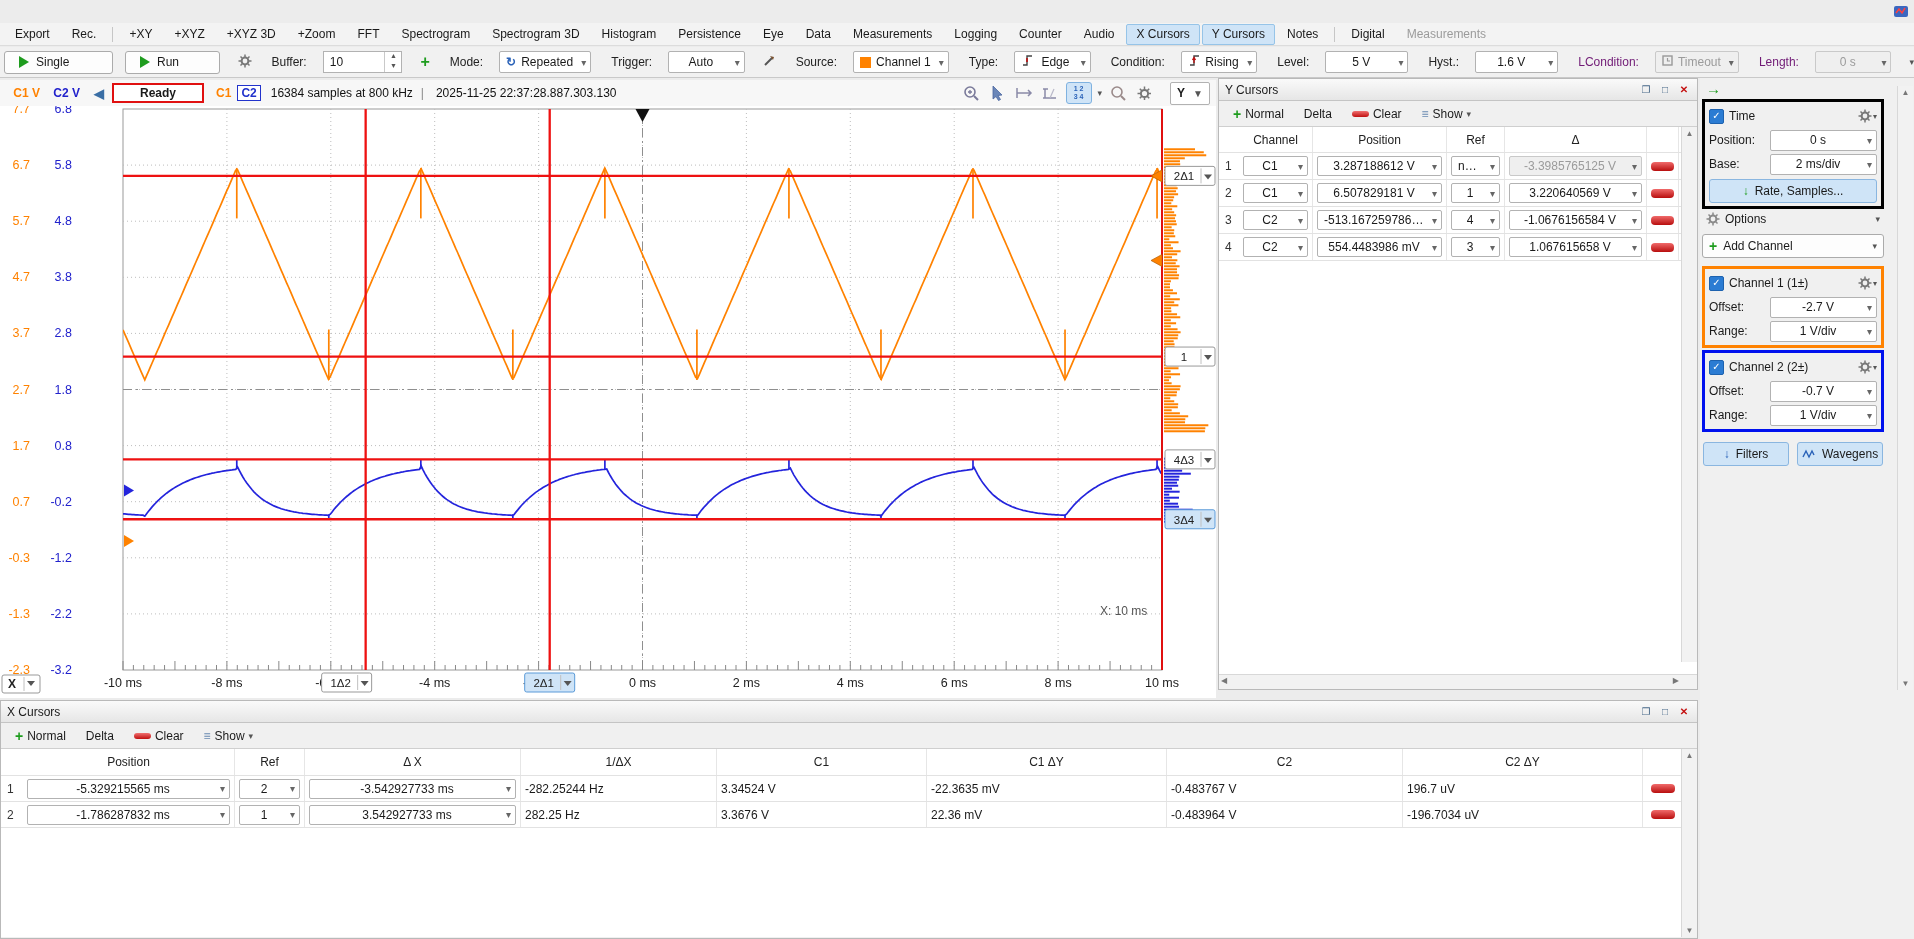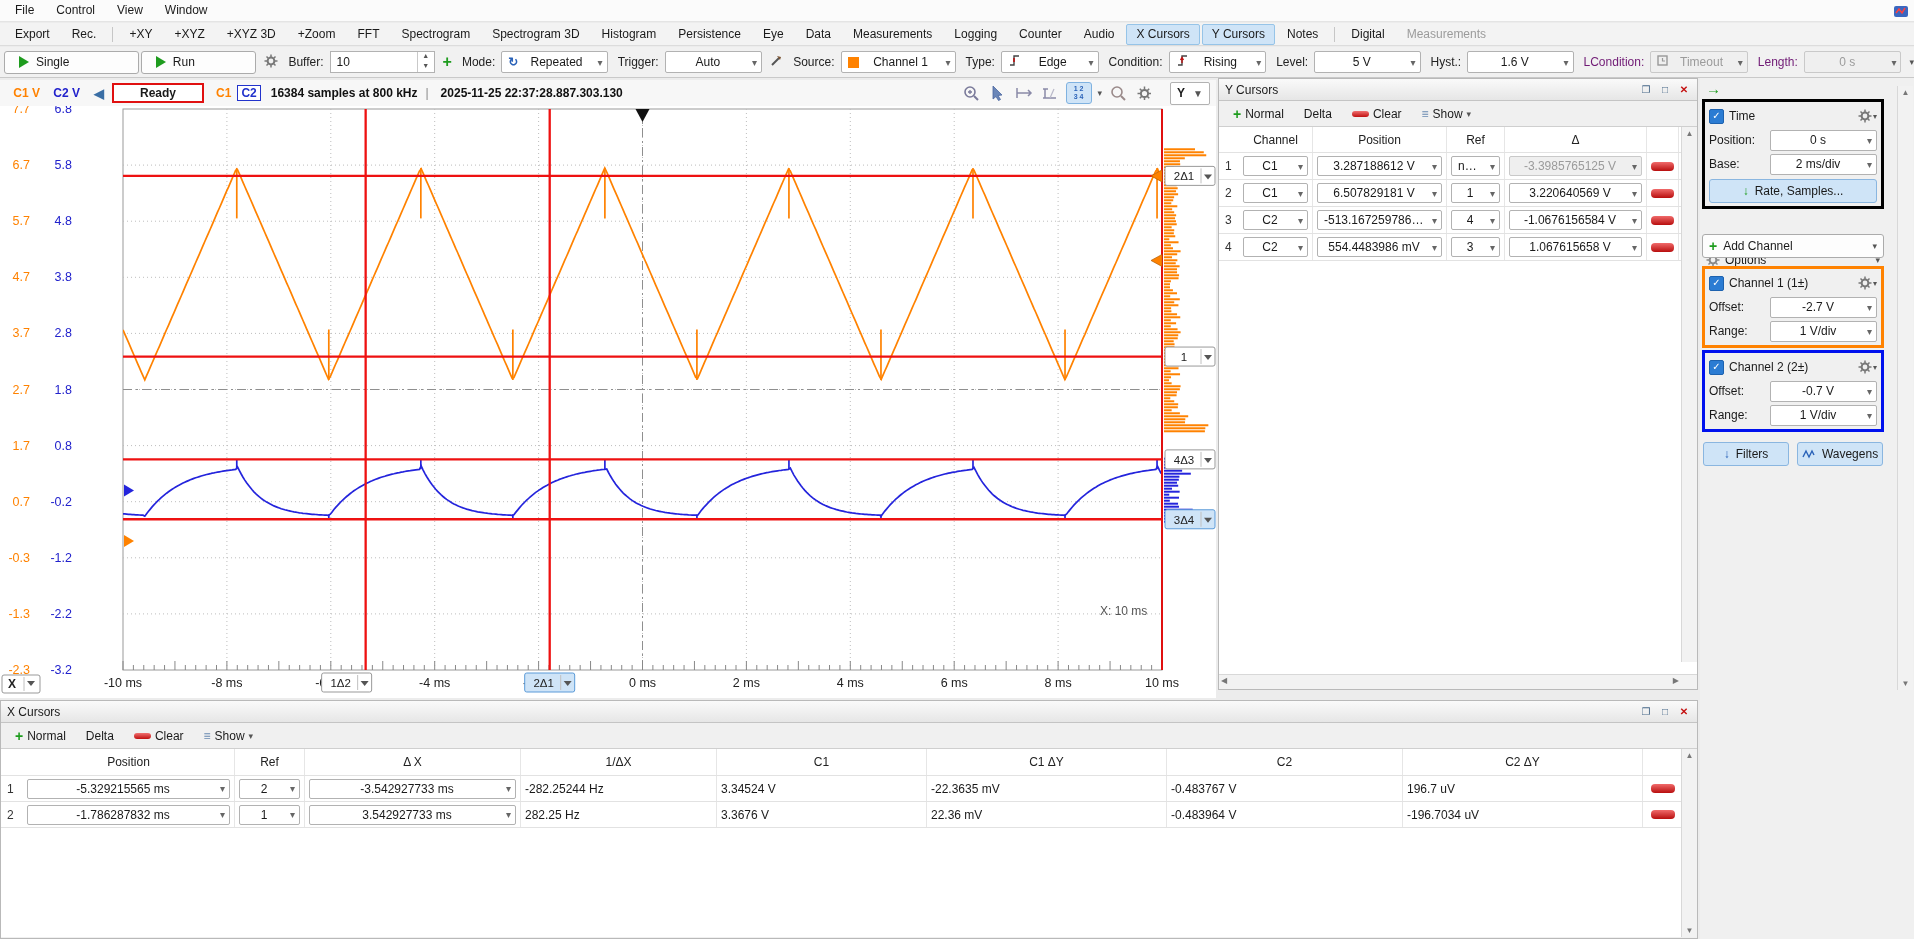--- a/index.html
+++ b/index.html
@@ -15,21 +15,21 @@
   .menubar2{position:absolute;left:0;top:23px;width:1914px;height:23px;background:#f3f3f3;
             border-bottom:1px solid #dcdcdc;display:flex;align-items:center;padding-left:4px;box-sizing:border-box;}
   .menubar2 .mitem{padding:1px 9px;margin:0 1px;border:1px solid transparent;border-radius:2px;line-height:17px;}
   .menubar2 .mitem.active{background:#cfe4f7;border-color:#96c4e8;}
   .menubar2 .mitem.disabled{color:#9b9b9b;}
   .msep{width:1px;height:15px;background:#c6c6c6;margin:0 5px;}
   .tray{position:absolute;right:5px;top:3px;width:16px;height:16px;}
 
   
   .toolbar{position:absolute;left:0;top:47px;width:1914px;height:31px;background:#f1f1f1;
-           border-bottom:1px solid #c9c9c9;display:flex;align-items:center;padding-left:4px;box-sizing:border-box;gap:2px;}
+           border-bottom:1px solid #c9c9c9;display:flex;align-items:center;padding-left:4px;box-sizing:border-box;gap:12px;}
   .tbtn{display:inline-flex;align-items:center;gap:7px;background:#fdfdfd;border:1px solid #ababab;
         border-radius:3px;height:23px;padding:0 14px;box-sizing:border-box;}
   .tbtn.wide{width:150px;}
   .tbtn.mid{width:128px;}
   .play{width:0;height:0;border-left:10px solid #1e9c1e;border-top:6px solid transparent;border-bottom:6px solid transparent;display:inline-block;}
   .tlabel{margin:0 4px 0 8px;color:#222;}
   .tlabel.dis{color:#701a75;}
   .combo{display:inline-flex;align-items:center;background:#fff;border:1px solid #b2b2b2;border-radius:2px;
          height:22px;padding:0 4px 0 6px;box-sizing:border-box;position:relative;gap:5px;}
   .combo .cval{flex:1;white-space:nowrap;overflow:hidden;text-overflow:ellipsis;text-align:center;}
@@ -46,21 +46,21 @@
   
   .scope-header{position:absolute;left:0;top:80px;width:1216px;height:26px;background:#f7f7f7;
                 display:flex;align-items:center;box-sizing:border-box;padding:0 2px;}
   .axh{display:inline-block;text-align:right;font-weight:bold;}
   .axh.c1{width:38px;color:#ff8200;}
   .axh.c2{width:40px;color:#2222cc;}
   .collapse{color:#3a6ea5;font-weight:bold;font-size:13px;margin:0 8px 0 14px;}
   .readybox{border:2px solid #e01010;background:#fff;padding:1px 26px;font-weight:bold;margin-right:8px;}
   .c1badge{color:#ff8200;font-weight:bold;margin:0 4px;}
   .c2badge{color:#2233cc;font-weight:bold;border:1px solid #2233cc;padding:0 3px;margin:0 6px 0 2px;background:#fff;}
-  .sampinfo{margin-left:4px;color:#111;font-weight:bold;}
+  .sampinfo{margin-left:4px;color:#111;}
   .sampdiv{margin:0 8px;color:#888;}
   .hicons{margin-left:auto;display:flex;align-items:center;gap:6px;}
   .hicon{width:20px;height:18px;display:inline-flex;align-items:center;justify-content:center;}
   .grid1234{background:#cfe4f7;border:1px solid #7fb2e0;border-radius:3px;width:24px;height:20px;
             display:inline-flex;flex-direction:column;align-items:center;justify-content:center;color:#2a62b8;
             font-size:7px;line-height:8px;font-weight:bold;}
   .ybox{display:inline-flex;align-items:center;background:#fff;border:1px solid #b2b2b2;border-radius:2px;
         height:21px;padding:0 6px;margin-left:10px;margin-right:4px;font-weight:bold;gap:8px;}
   .ybox .chev{font-size:10px;color:#555;font-weight:normal;}
   #scope-svg{position:absolute;left:0;top:106px;background:#fff;}
@@ -117,26 +117,20 @@
             align-items:center;gap:6px;padding:0 6px;box-sizing:border-box;}
   .whitebtn .lbl{flex:1;}
   .twinbtns{display:flex;gap:8px;justify-content:center;margin-top:6px;}
   .twinbtns .bluebtn{width:84px;margin:0;}
   .chevr{font-size:9px;color:#555;}
 </style>
 </head>
 <body>
 <div id="app">
 
-<div class="menubar1" id="menubar1">
-      <span class="mitem  ">File</span>
-      <span class="mitem  ">Control</span>
-      <span class="mitem  ">View</span>
-      <span class="mitem  ">Window</span>
-    </div>
 <div class="menubar2" id="menubar2">
       <span class="mitem  ">Export</span>
       <span class="mitem  ">Rec.</span>
       <span class="msep"></span>
       <span class="mitem  ">+XY</span>
       <span class="mitem  ">+XYZ</span>
       <span class="mitem  ">+XYZ 3D</span>
       <span class="mitem  ">+Zoom</span>
       <span class="mitem  ">FFT</span>
       <span class="mitem  ">Spectrogram</span>
@@ -974,21 +968,21 @@
             <span class="cval">2 ms/div</span>
             <span class="chev">▾</span>
           </span>
     </div>
     <div class="bluebtn">
           <span class="garrow">↓</span>
           <span>Rate, Samples...</span>
         </div>
   </div>
 
-  <div class="sparse srow-flat" style="top:128px;margin-top:41px;">
+  <div class="sparse srow-flat" style="top:128px;">
     <svg width="14" height="14">
           <circle cx="7" cy="7" r="3.4" fill="none" stroke="#8a8a8a" stroke-width="2"></circle>
           <path d="M7 0.5v3M7 10.5v3M0.5 7h3M10.5 7h3M2.5 2.5l2 2M11.5 11.5l-2-2M11.5 2.5l-2 2M2.5 11.5l2-2" stroke="#8a8a8a" stroke-width="1.5"></path>
         </svg>
     <span class="lbl">Options</span>
     <span class="chevr">▾</span>
   </div>
 
   <div class="sparse whitebtn" style="top:156px;">
     <span class="plus">+</span>

